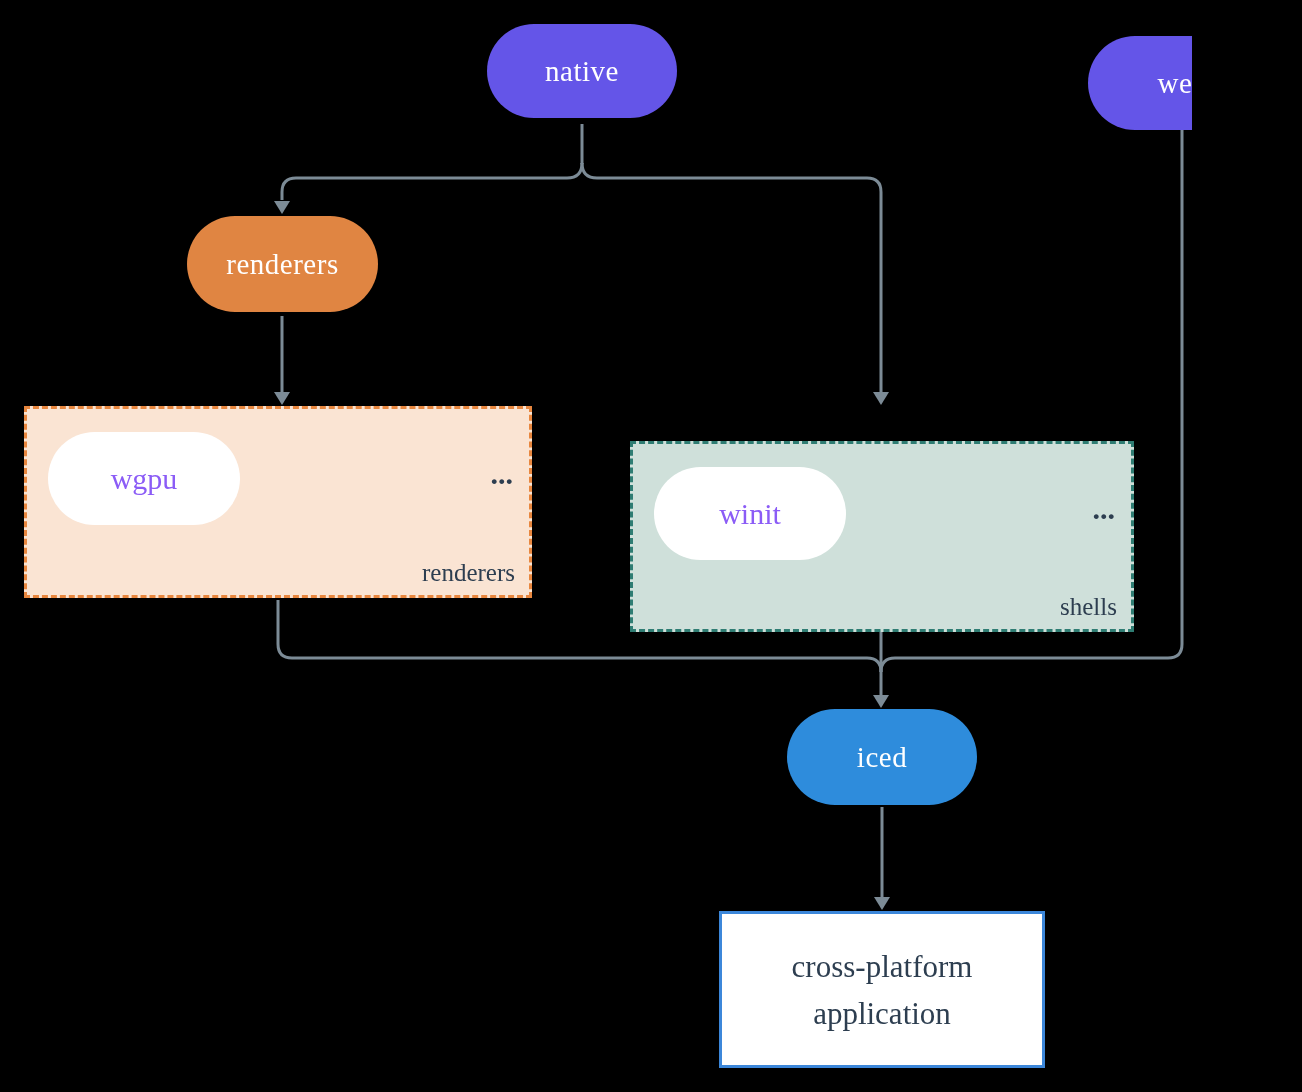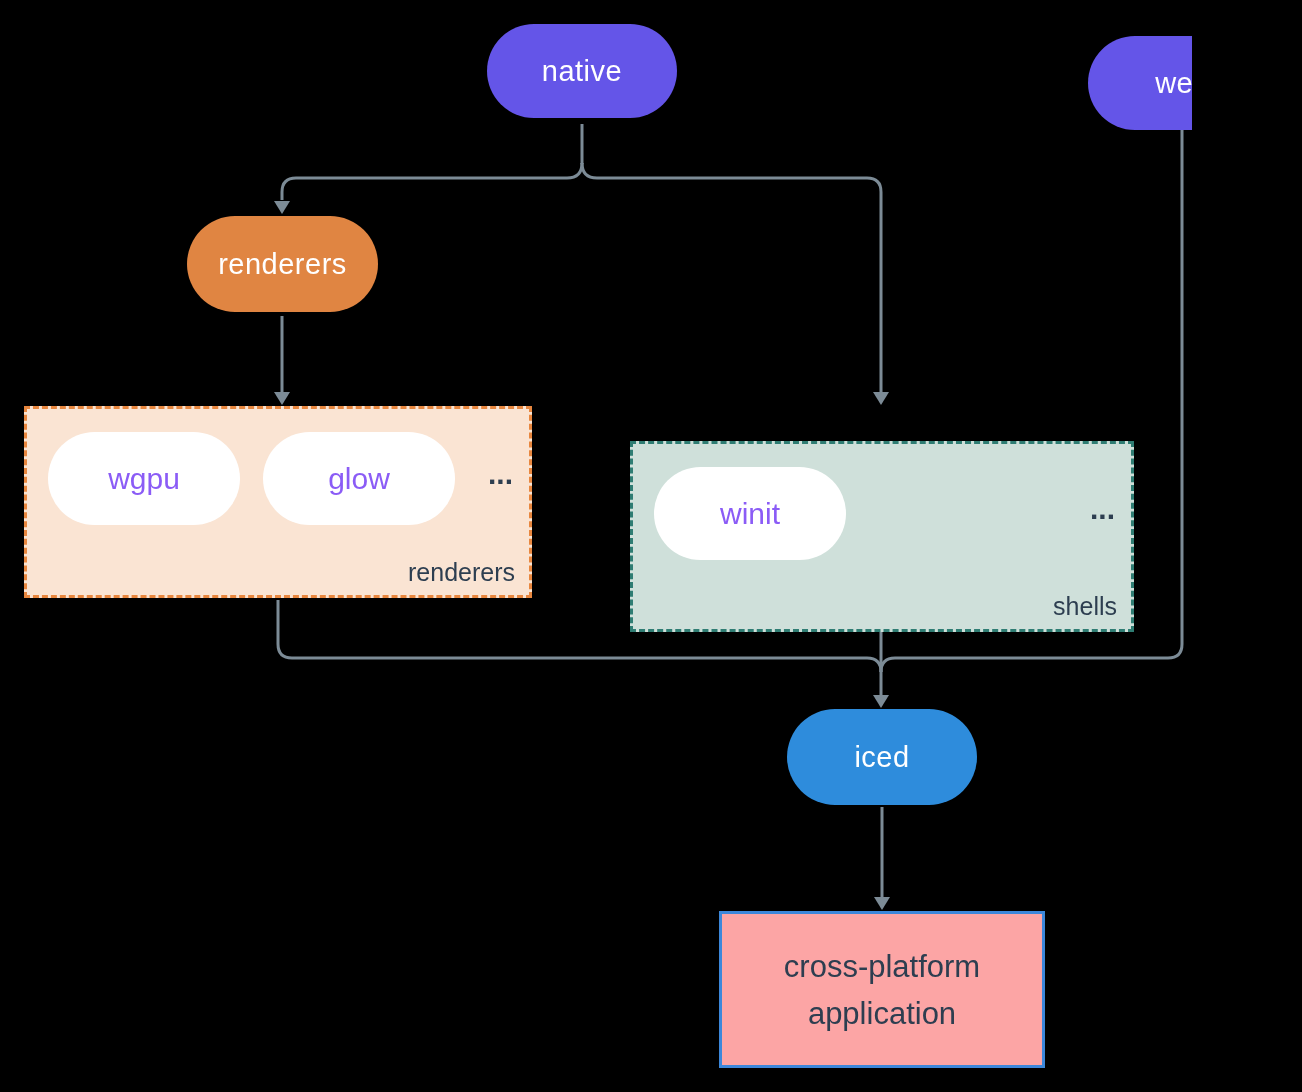--- a/index.html
+++ b/index.html
@@ -1,18 +1,18 @@
 <!DOCTYPE html>
 <html><head>
 <meta charset="utf-8">
 <style>
   html,body{margin:0;padding:0;background:#000;}
   .canvas{
     position:relative;width:1192px;height:1092px;background:#000;overflow:hidden;
-    font-family:Liberation Sans, sans-serif;
+    font-family:Liberation Serif, serif;
   }
   .connectors{position:absolute;left:0;top:0;z-index:1;}
   .pill{
     position:absolute;z-index:2;border-radius:48px;
     display:flex;align-items:center;justify-content:center;
     color:#fff;font-size:29px;letter-spacing:.5px;
   }
   .pill-native{left:487px;top:24px;width:190px;height:94px;background:#6455e8;}
   .pill-web{left:1088px;top:36px;width:189px;height:94px;background:#6455e8;}
   .pill-graphics{left:187px;top:216px;width:191px;height:96px;background:#e08542;}
@@ -31,21 +31,21 @@
   .group .p2{left:236px;top:23px;width:192px;}
   .group-shells .p2{left:239px;}
   .ellipsis{
     position:absolute;right:16px;top:48px;color:#2d3e50;font-size:30px;font-weight:bold;
   }
   .group-label{
     position:absolute;right:14px;bottom:8px;color:#2d3e50;font-size:25px;
   }
   .app-box{
     position:absolute;z-index:2;left:719px;top:911px;width:326px;height:157px;
-    box-sizing:border-box;background:#fca5a5;border:3px solid #3c87da;
+    box-sizing:border-box;background:#ffffff;border:3px solid #3c87da;
     display:flex;align-items:center;justify-content:center;
   }
   .app-box .app-label{
     width:250px;text-align:center;color:#2d3e50;font-size:31px;line-height:47px;
   }
 </style>
 </head>
 <body>
 
 <div class="canvas">
@@ -81,23 +81,20 @@
   </div>
 
   <div class="pill pill-graphics">
     <span>renderers</span>
   </div>
 
   <div class="group group-renderers">
     <div class="inner-pill p1">
       <span>wgpu</span>
     </div>
-    <div class="inner-pill p2">
-      <span>glow</span>
-    </div>
     <span class="ellipsis">...</span>
     <span class="group-label">renderers</span>
   </div>
 
   <div class="group group-shells">
     <div class="inner-pill p1">
       <span>winit</span>
     </div>
     <span class="ellipsis">...</span>
     <span class="group-label">shells</span>

